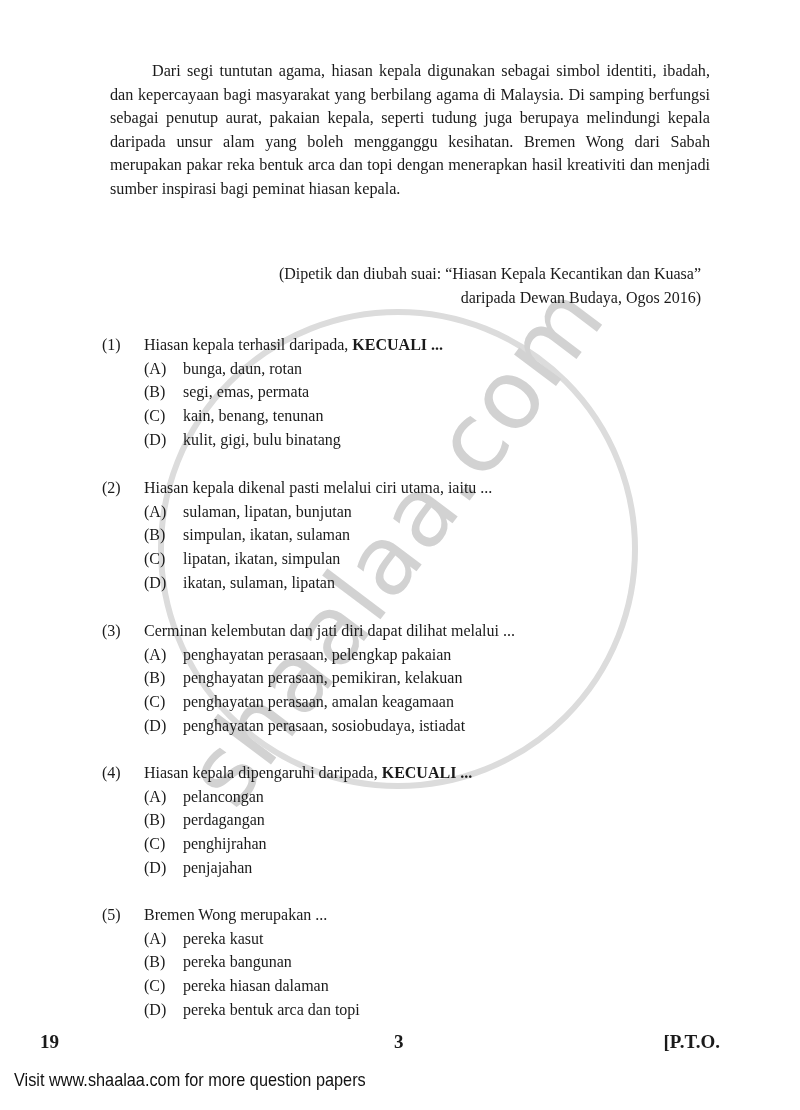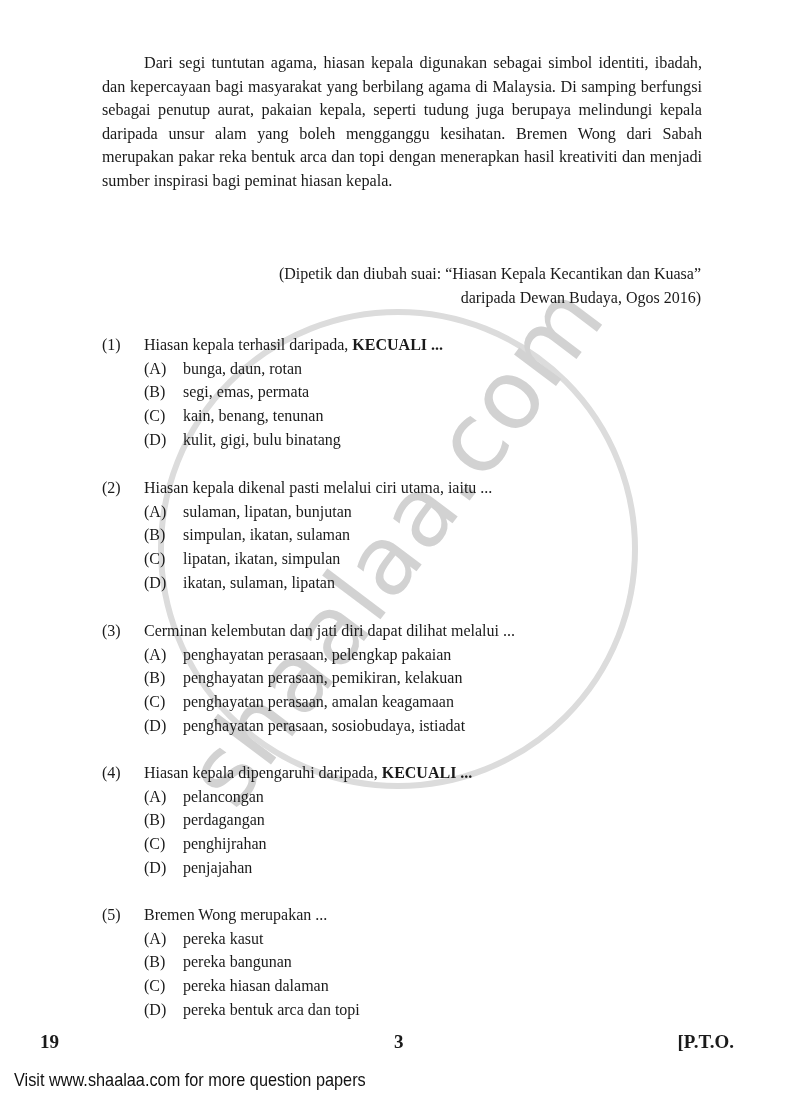--- a/index.html
+++ b/index.html
@@ -38,21 +38,21 @@
     .content { position: relative; z-index: 1; }
 
     .passage {
       position: absolute;
       left: 102px; top: 52px;
       width: 600px;
       font-size: 16.2px;
       line-height: 23.6px;
       text-align: justify;
       text-indent: 42px;
-      margin: 0;
+      margin: 8px;
     }
 
     .citation {
       position: absolute;
       right: 99px; top: 262px;
       text-align: right;
       font-size: 16px;
       line-height: 23.5px;
     }
     .citation .line { display: block; }
@@ -72,21 +72,21 @@
 
     .footer {
       position: absolute;
       top: 1031px;
       font-size: 19px;
       font-weight: bold;
       font-family: "Liberation Serif", "DejaVu Serif", serif;
     }
     .footer-left { left: 40px; }
     .footer-center { left: 394px; }
-    .footer-right { right: 66px; }
+    .footer-right { right: 80px; }
 
     .visit-banner {
       position: absolute;
       left: 14px; top: 1069px;
       font-family: "Liberation Sans", "DejaVu Sans", sans-serif;
       font-size: 18.5px;
       color: #111;
       transform: scaleX(0.88);
       transform-origin: left center;
       white-space: nowrap;

